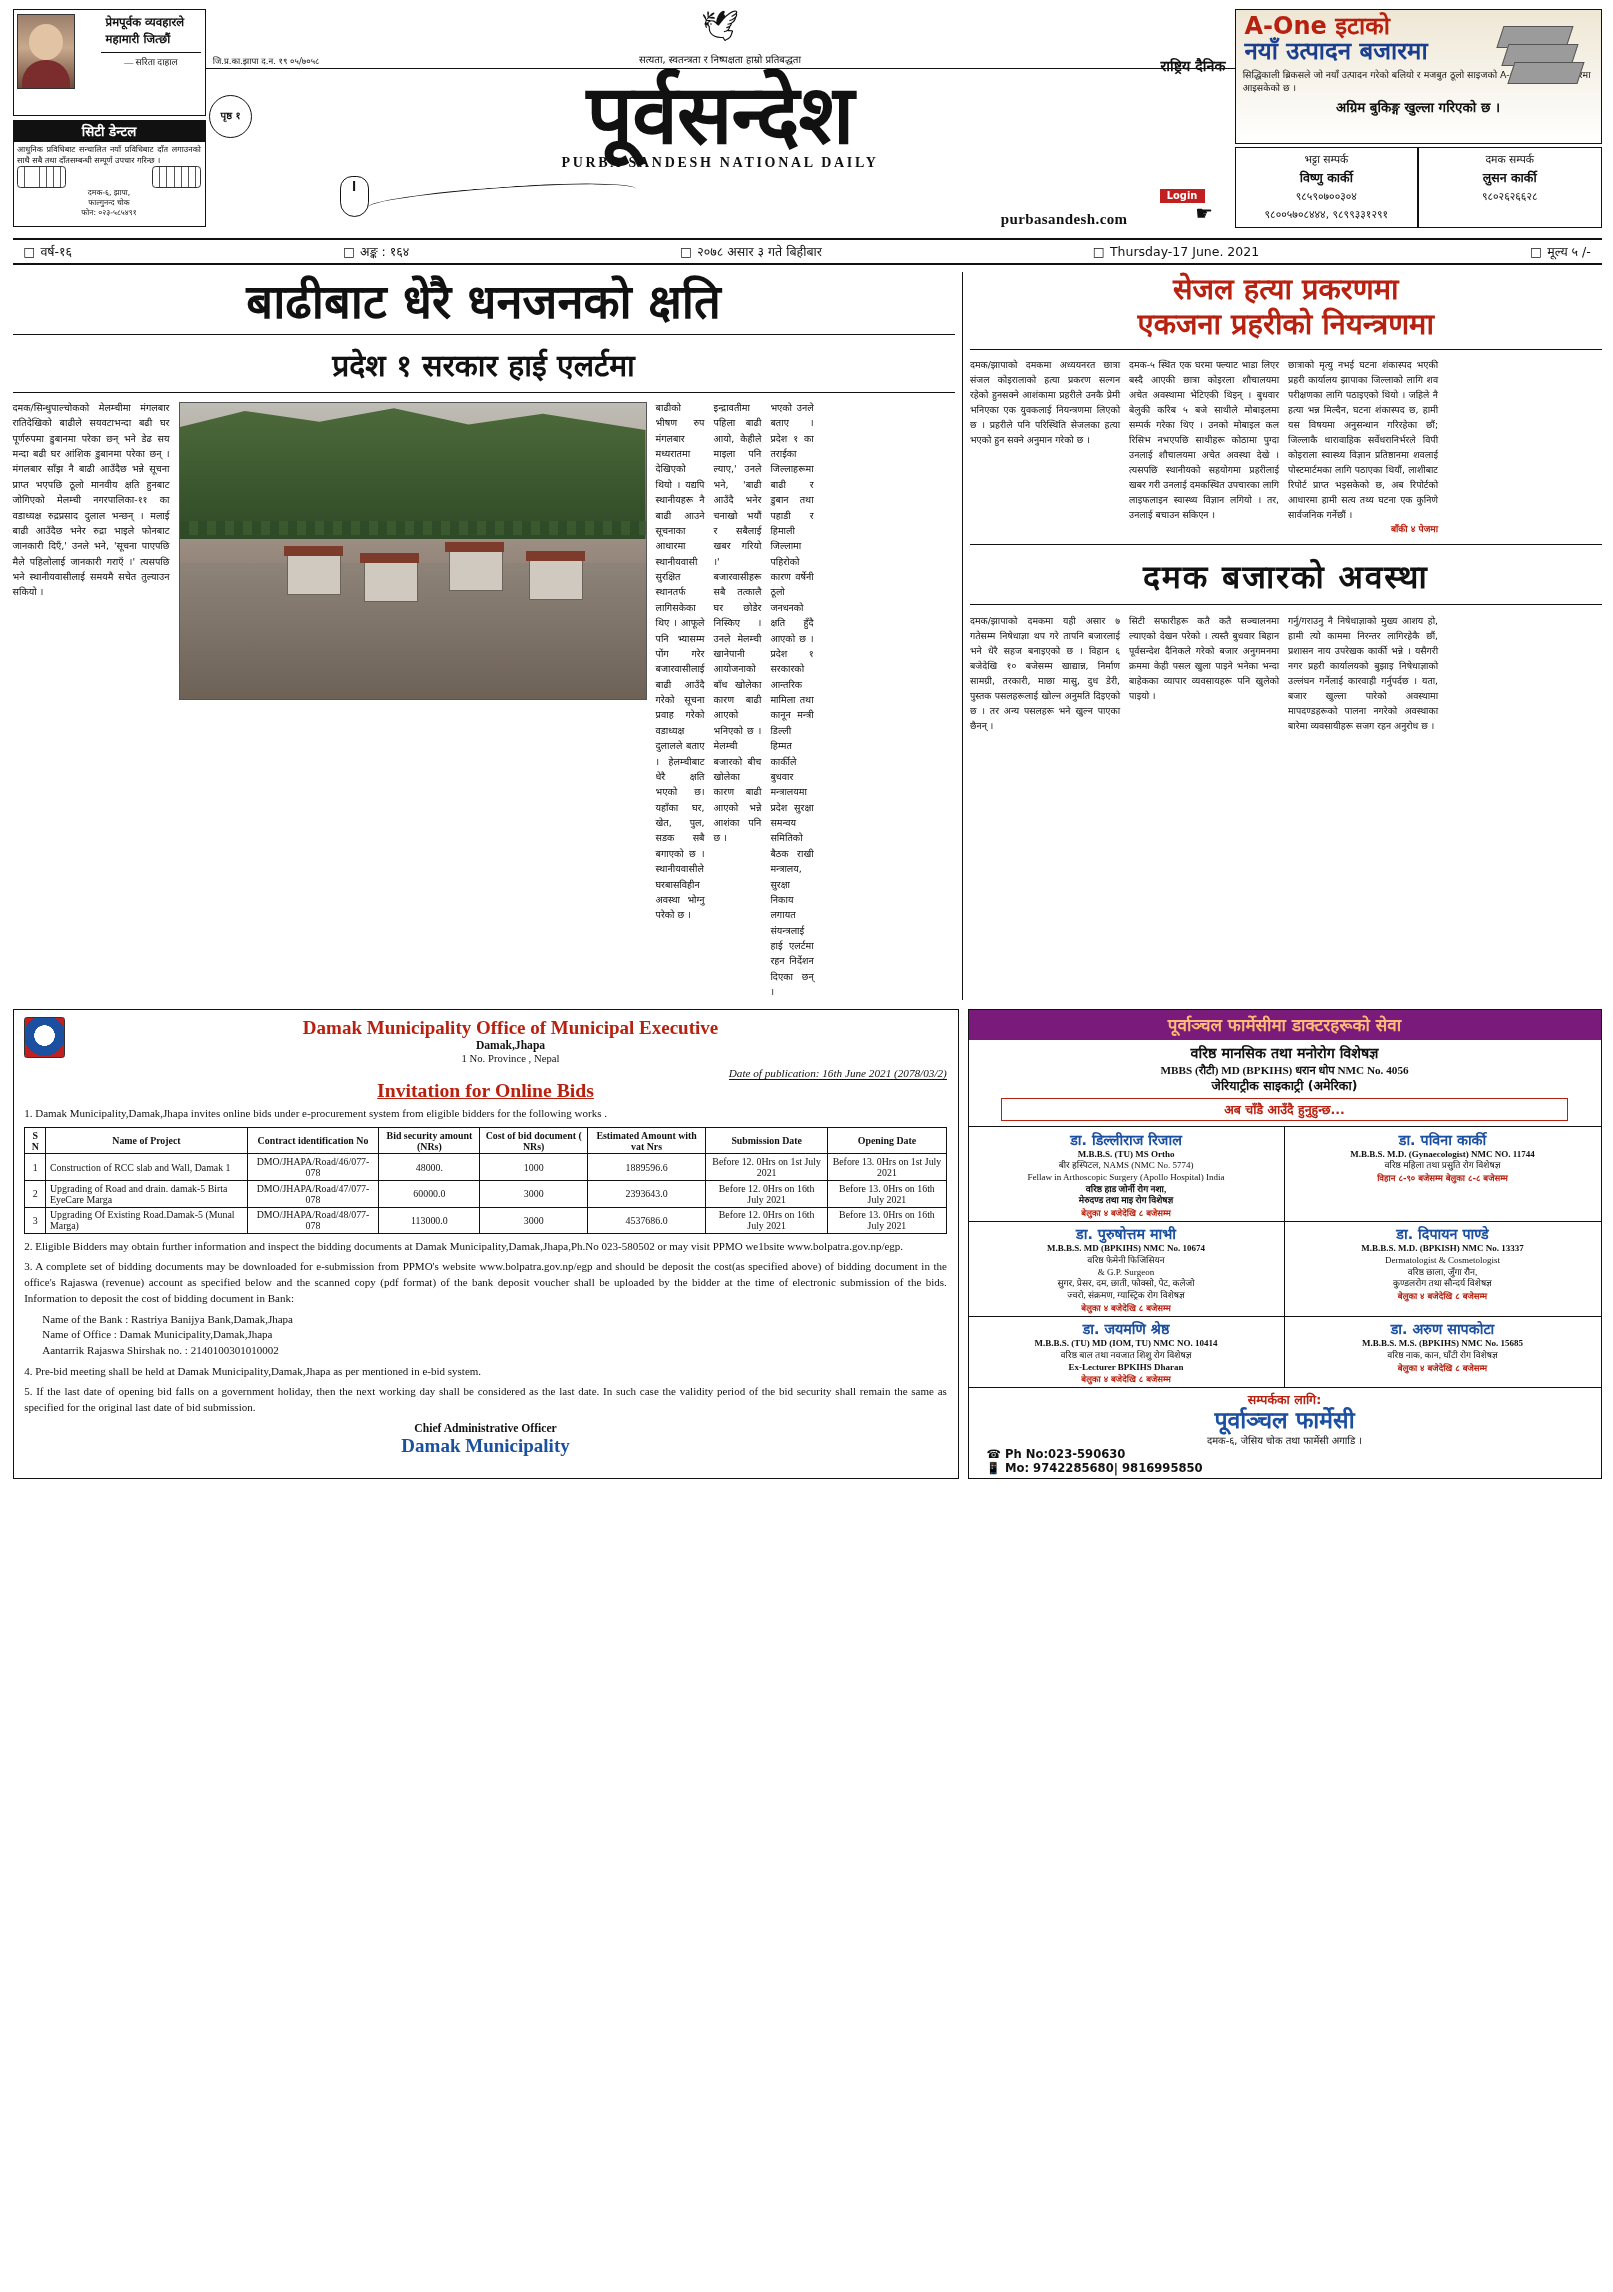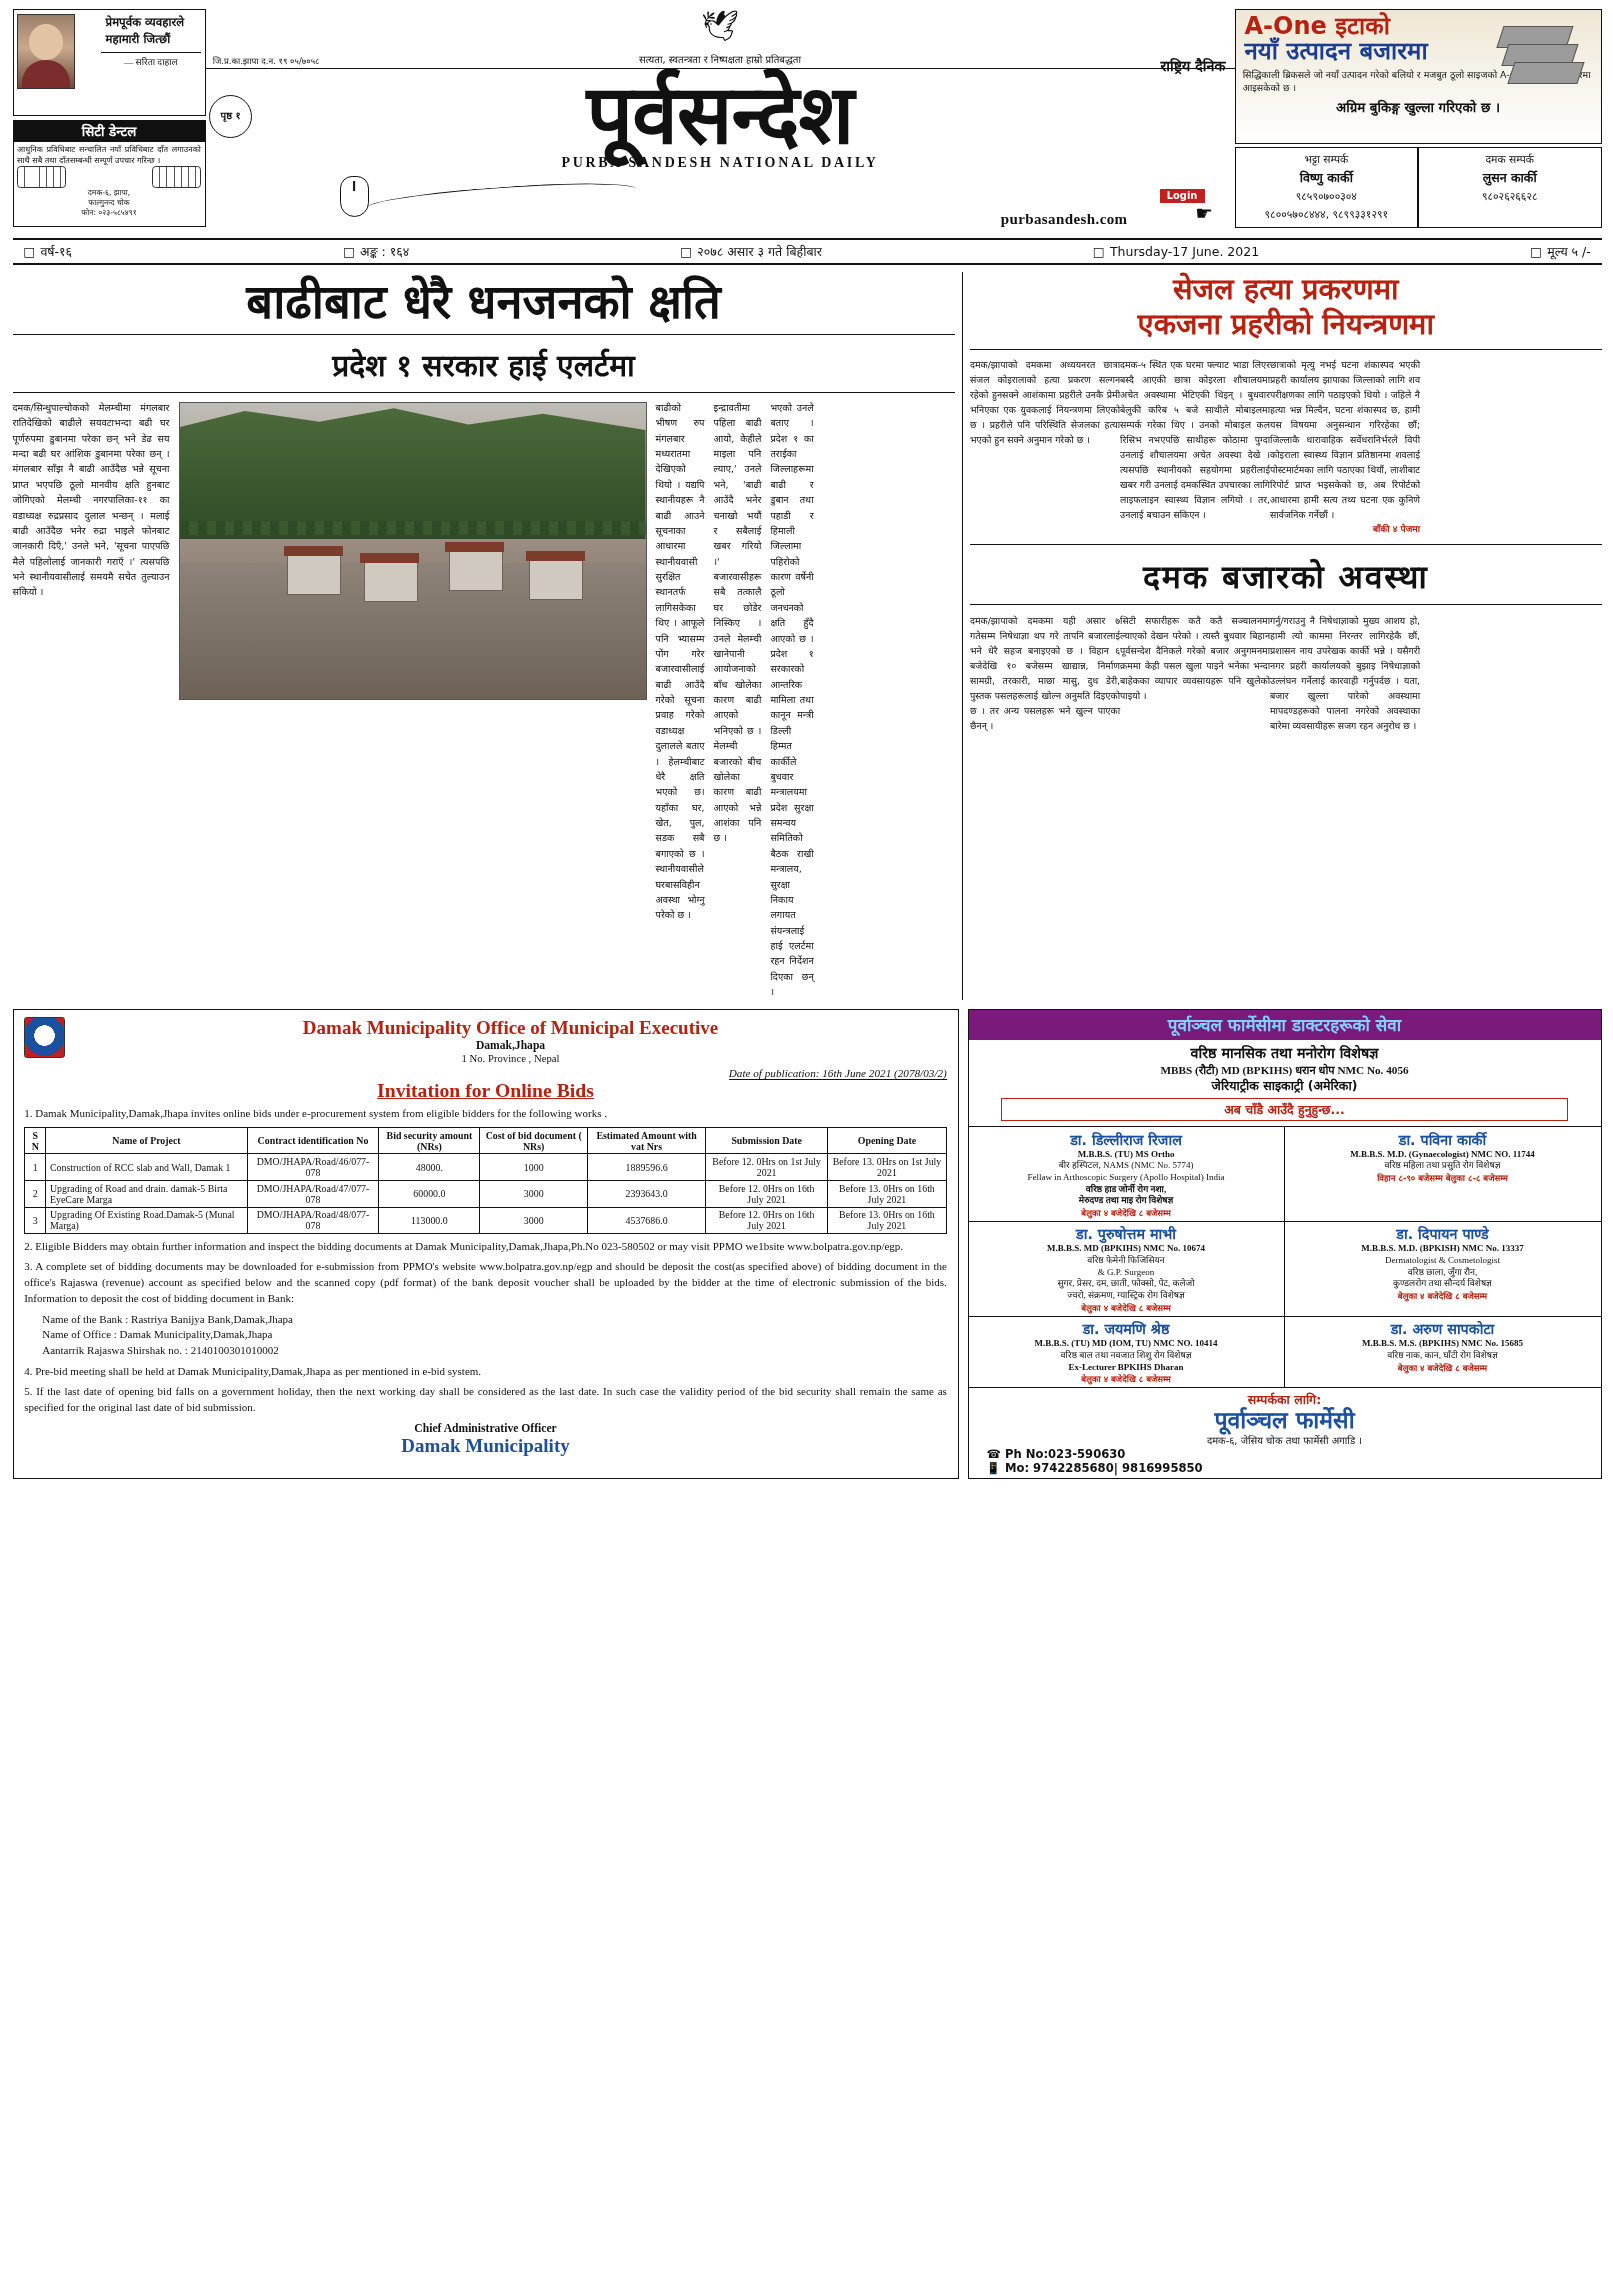--- a/index.html
+++ b/index.html
@@ -85,21 +85,21 @@
   .photo .hill{position:absolute;left:0;top:0;width:100%;height:46%;
      background:linear-gradient(180deg,#4e6b3c,#2f4a26);clip-path:polygon(0 18%,14% 6%,30% 14%,46% 4%,62% 16%,78% 8%,100% 20%,100% 100%,0 100%);}
   .photo .river{position:absolute;left:0;bottom:0;width:100%;height:46%;
      background:linear-gradient(180deg,#8d8378,#6e6257);}
   .photo .house{position:absolute;width:52px;height:38px;background:#cfc9bf;border:0.9px solid #6b6359;}
   .photo .roof{position:absolute;width:59px;height:10.7px;background:#7d3b2c;}
   .photo .treeline{position:absolute;left:0;top:40%;width:100%;height:14.3px;background:repeating-linear-gradient(90deg,#2f4a26 0 9px,#3d5c31 9px 18px);opacity:.8;}
 
   .sidebar-head{font-family:"DejaVu Sans",sans-serif;font-weight:bold;font-size:29px;color:#b8210f;text-align:center;line-height:1.2;}
   .r-rule{border-bottom:1.8px solid #111;margin:7.2px 0;}
-  .r-body{display:flex;font-family:"DejaVu Sans",sans-serif;font-size:9.3px;line-height:1.62;text-align:justify;}
+  .r-body{display:flex;gap:9px;font-family:"DejaVu Sans",sans-serif;font-size:9.3px;line-height:1.62;text-align:justify;}
   .r-col{width:150px;}
   .damak-head{font-family:"DejaVu Sans",sans-serif;font-weight:bold;font-size:32px;text-align:center;margin:9px 0 5.4px 0;letter-spacing:1.8px;}
 
   
   .bottom{display:flex;margin-top:9px;gap:9px;}
   .bid{width:949px;border:1.8px solid #111;padding:7.2px 10.7px;box-sizing:border-box;}
   .bid-logo{width:39px;height:39px;border:0.9px solid #333;border-radius:2.7px;background:radial-gradient(circle at 50% 45%,#fff 0 35%,#1b4fa0 36% 70%,#c0201f 71% 100%);float:left;margin-right:9px;}
   .bid-t1{color:#b8210f;font-weight:bold;font-size:19px;text-align:center;font-family:"Liberation Serif",serif;}
   .bid-t2{font-size:11.6px;text-align:center;font-weight:bold;}
   .bid-t3{font-size:10.7px;text-align:center;}
@@ -109,21 +109,21 @@
   table.bids{border-collapse:collapse;width:100%;font-size:9.9px;}
   table.bids th,table.bids td{border:0.9px solid #111;padding:1.8px 3.6px;vertical-align:middle;}
   table.bids th{text-align:center;font-weight:bold;font-size:9.9px;}
   table.bids td.c{text-align:center;}
   .bid-sign{text-align:center;margin-top:5.4px;}
   .bid-sign .s1{font-weight:bold;font-size:11.6px;}
   .bid-sign .s2{color:#1b4fa0;font-weight:bold;font-size:19px;font-family:"Liberation Serif",serif;}
 
   
   .docad{width:636px;border:1.8px solid #111;box-sizing:border-box;}
-  .docad-top{background:#7a1a7a;color:#7dd3fc;text-align:center;font-family:"DejaVu Sans",sans-serif;font-weight:bold;font-size:17px;padding:3.6px 0;}
+  .docad-top{background:#7a1a7a;color:#fdba74;text-align:center;font-family:"DejaVu Sans",sans-serif;font-weight:bold;font-size:17px;padding:3.6px 0;}
   .doc-hero{border-bottom:1.8px solid #111;padding:3.6px 5.4px;text-align:center;}
   .dh1{font-family:"DejaVu Sans",sans-serif;font-size:14.3px;font-weight:bold;}
   .dh2{font-family:"DejaVu Sans",sans-serif;font-size:27px;font-weight:bold;color:#1b6b1b;line-height:1.1;}
   .dh3{font-size:11.2px;font-weight:bold;}
   .dh4{font-family:"DejaVu Sans",sans-serif;font-size:12.5px;font-weight:bold;}
   .dh-btn{border:1.8px solid #b8210f;color:#b8210f;font-family:"DejaVu Sans",sans-serif;font-weight:bold;font-size:12.5px;padding:1.8px 0;margin:3.6px 27px 1.8px 27px;}
   .doc-grid{display:flex;flex-wrap:wrap;}
   .doc-cell{width:50%;box-sizing:border-box;border-right:0.9px solid #111;border-bottom:0.9px solid #111;padding:2.7px 3.6px;text-align:center;}
   .doc-cell:nth-child(2n){border-right:none;}
   .dc-name{font-family:"DejaVu Sans",sans-serif;font-size:14.3px;font-weight:bold;color:#1b4fa0;}

